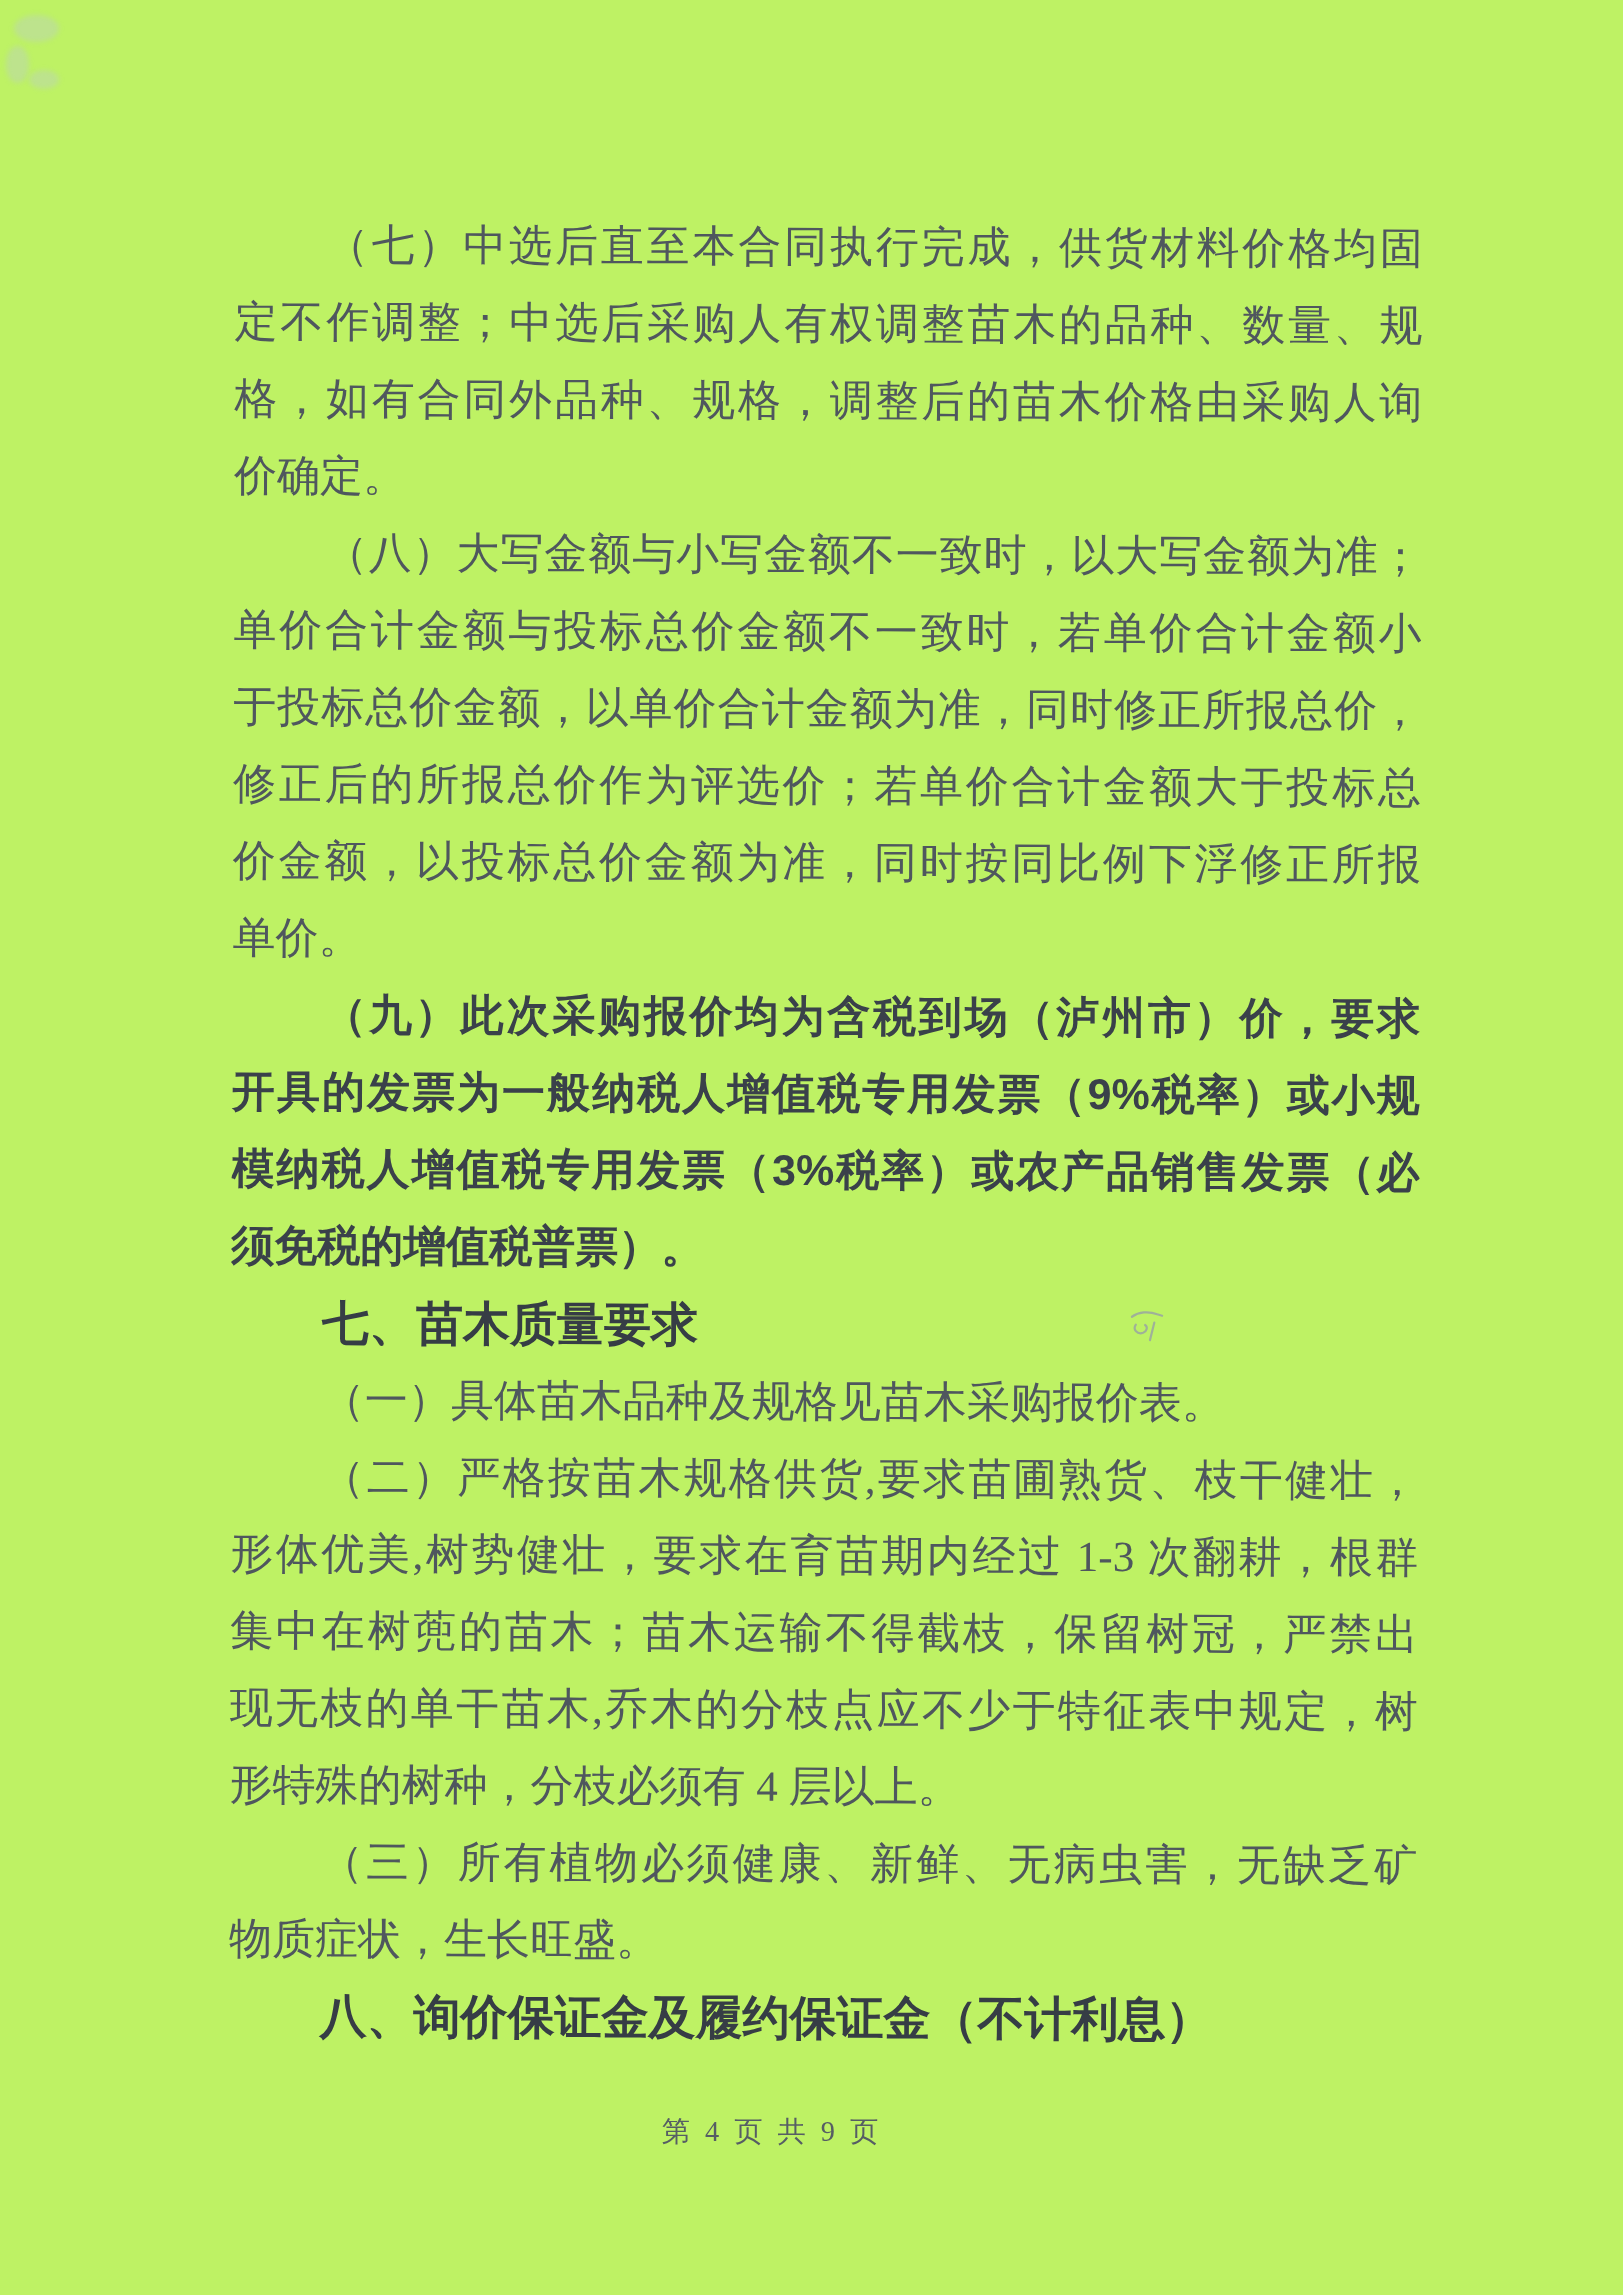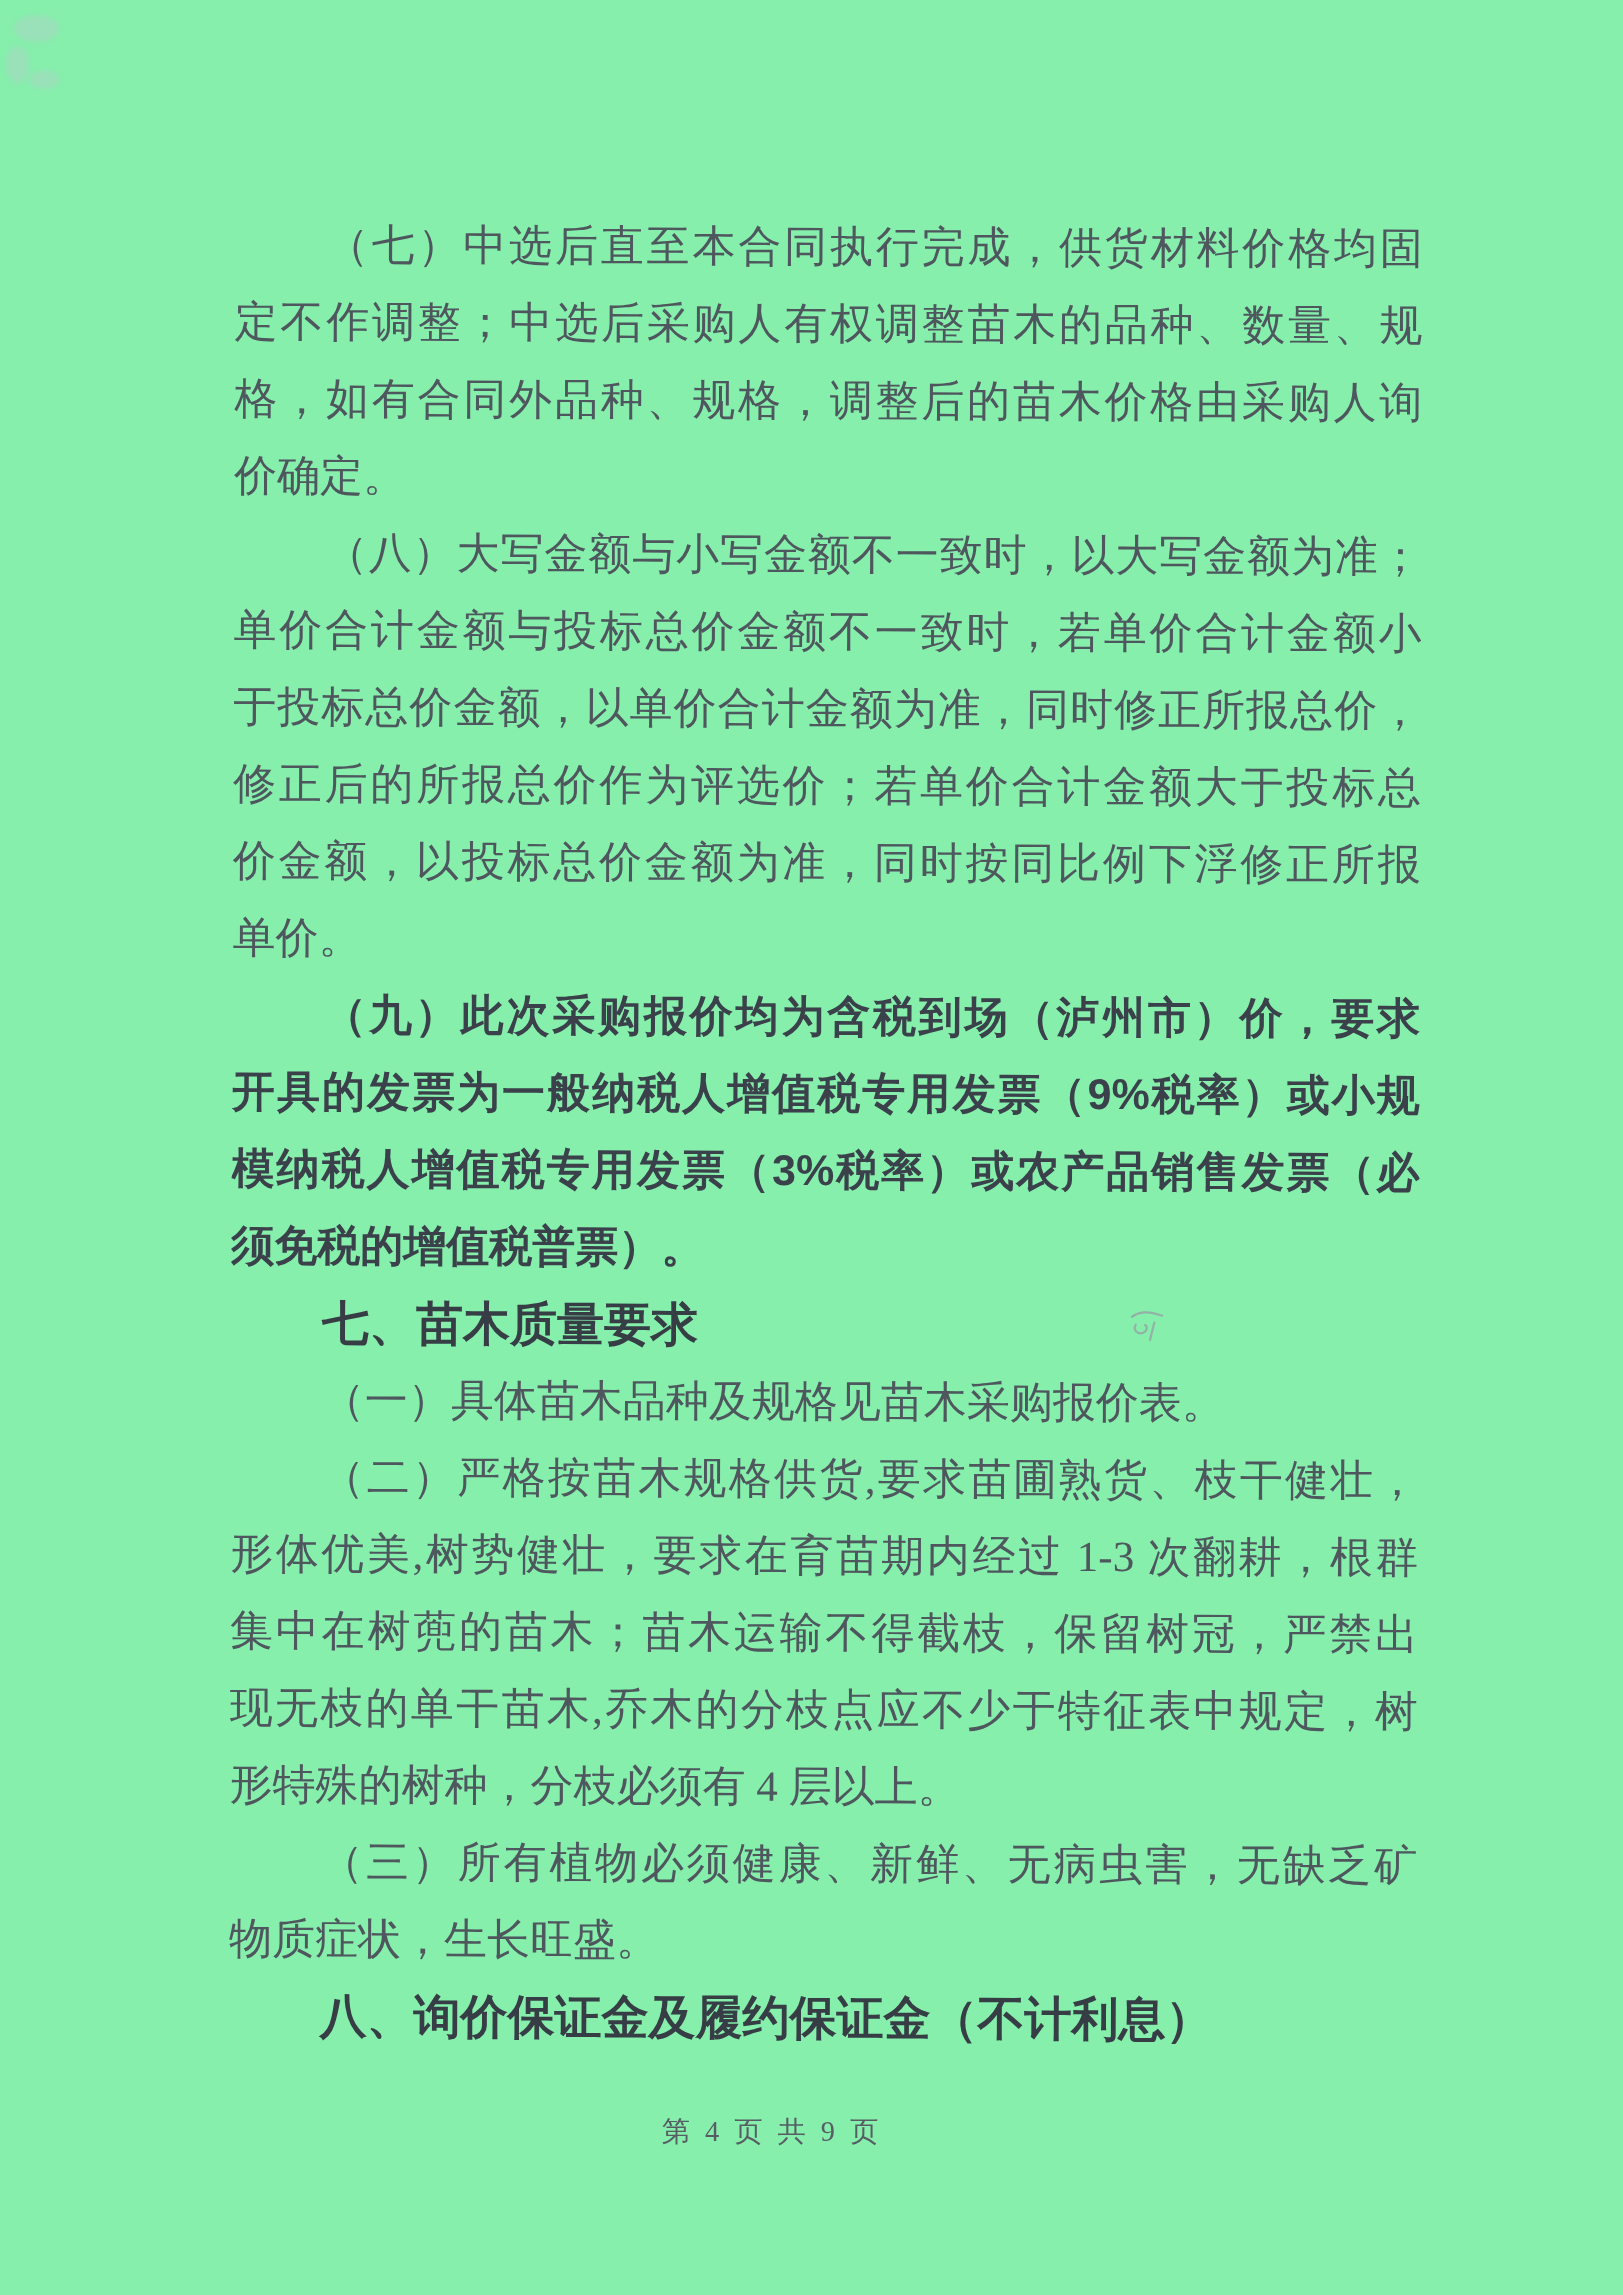--- a/index.html
+++ b/index.html
@@ -4,21 +4,21 @@
 <style>
   html, body {
     margin: 0;
     padding: 0;
     background: #ffffff;
   }
   .page {
     position: relative;
     width: 1624px;
     height: 2295px;
-    background: #86efac;
+    background: #bef264;
     overflow: hidden;
     font-family: "Liberation Serif", "DejaVu Serif", serif;
   }
   .content {
     position: absolute;
     left: 235px;
     top: 206px;
     width: 1188px;
     transform: rotate(0.2deg);
     transform-origin: 0 0;

